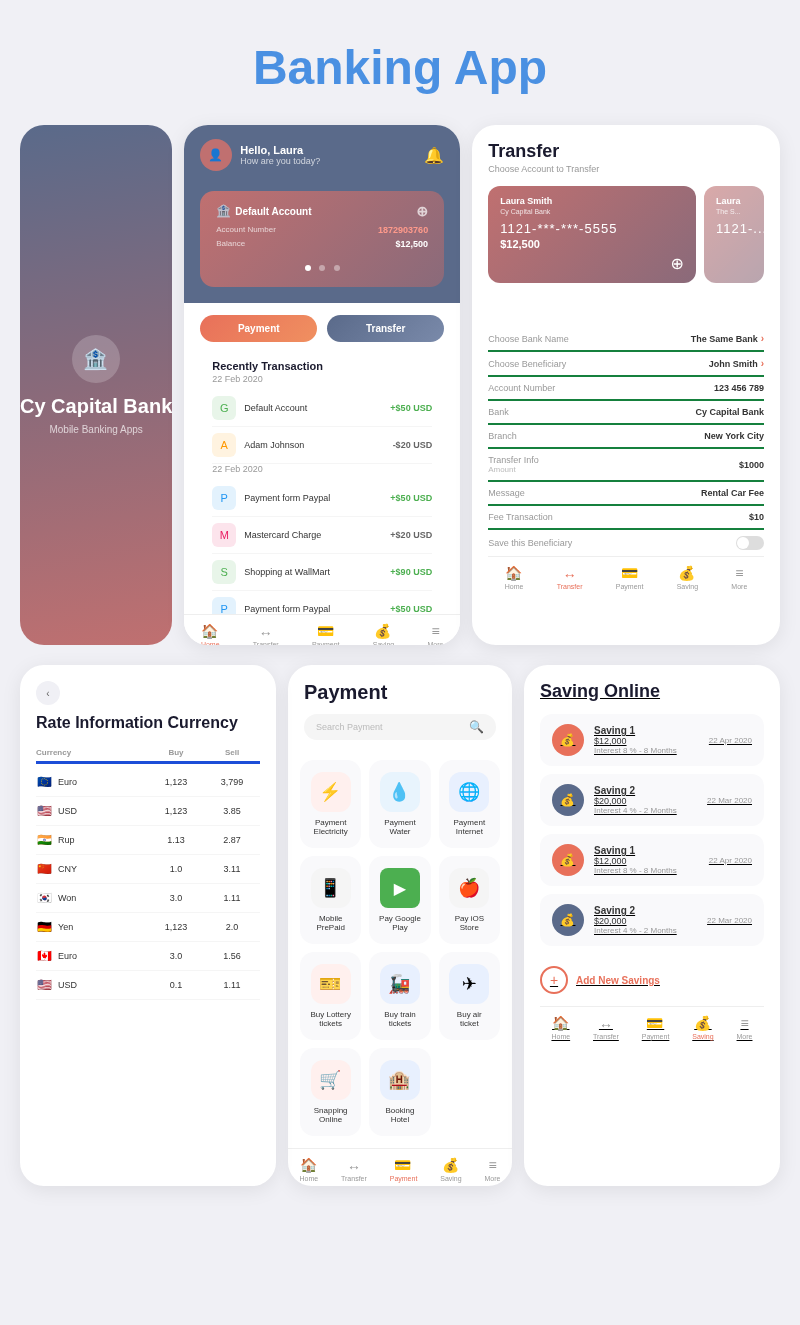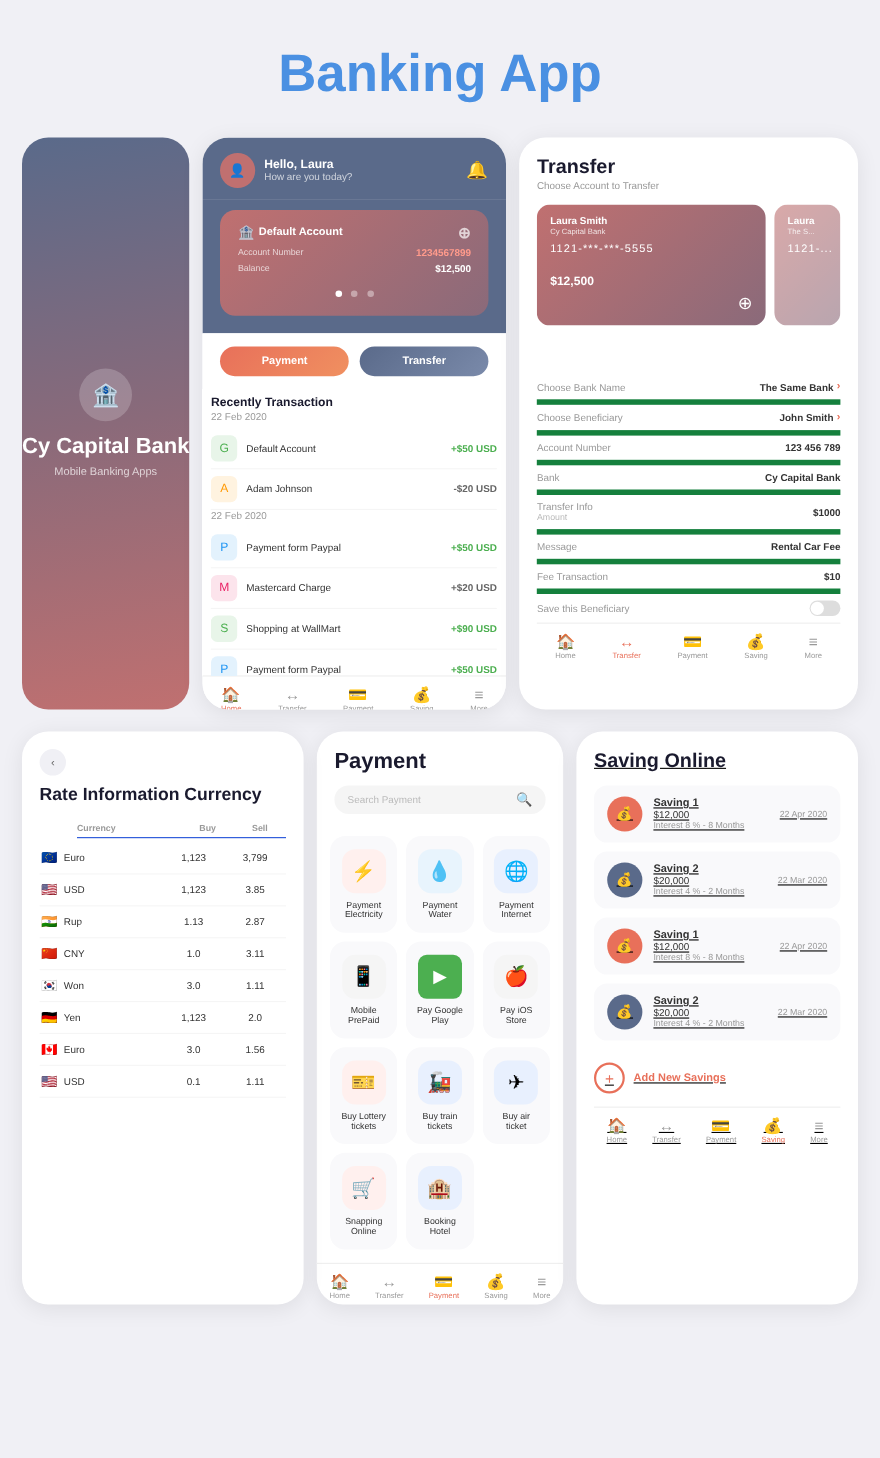--- a/index.html
+++ b/index.html
@@ -166,21 +166,21 @@
       font-weight: 600;
       cursor: pointer;
       display: flex;
       align-items: center;
       justify-content: center;
       gap: 4px;
     }
 
     .transactions {
       background: #fff;
-      padding: 0 8px;
+      padding: 0 28px;
       overflow-y: auto;
       max-height: 260px;
     }
     .transactions-title {
       font-size: 11px;
       font-weight: 700;
       color: #1a1a2e;
       padding: 6px 0 2px;
     }
     .transactions-date {
@@ -262,38 +262,38 @@
     .transfer-card {
       background: linear-gradient(135deg, #c07070, #8a6a7a);
       border-radius: 12px;
       padding: 10px 12px;
       color: #fff;
       min-width: 120px;
       flex: 1;
     }
     .tc-name { font-size: 9px; font-weight: 700; margin-bottom: 2px; }
     .tc-bank { font-size: 7px; color: rgba(255,255,255,0.8); margin-bottom: 6px; }
-    .tc-number { font-size: 10px; letter-spacing: 1px; margin-bottom: 18px; }
+    .tc-number { font-size: 13px; letter-spacing: 1px; margin-bottom: 2px; }
     .tc-amount { font-size: 11px; font-weight: 700; }
     .tc-mastercard {
       text-align: right;
       font-size: 16px;
       margin-top: 4px;
     }
     .card-dots-sm {
       text-align: center;
       margin-bottom: 12px;
     }
 
     .transfer-form-row {
       display: flex;
       justify-content: space-between;
       align-items: center;
       padding: 6px 0;
-      border-bottom: 5px solid #15803d;
+      border-bottom: 2px solid #15803d;
       font-size: 9px;
     }
     .tf-label { color: #999; }
     .tf-value {
       color: #333;
       font-weight: 600;
       display: flex;
       align-items: center;
       gap: 3px;
     }
@@ -353,23 +353,22 @@
       font-weight: 800;
       color: #1a1a2e;
       margin-bottom: 10px;
       line-height: 1.3;
     }
     .rate-table { width: 100%; }
     .rate-header-row {
       display: flex;
       justify-content: space-between;
       padding: 4px 0;
-      border-bottom: 1px solid #1d4ed8;
+      border-bottom: 3px solid #1d4ed8;
       margin-bottom: 4px;
-      margin-left: 34px;
     }
     .rate-col-header {
       font-size: 8px;
       color: #999;
       font-weight: 600;
     }
     .rate-col-header.currency { flex: 2; }
     .rate-col-header.num { flex: 1; text-align: center; }
     .rate-row {
       display: flex;
@@ -572,21 +571,21 @@
       <div class="bank-card">
         <div class="card-label">
           <div style="display:flex;align-items:center;gap:4px;">
             <span style="font-size:12px;color:rgba(255,255,255,0.8);">🏦</span>
             <span>Default Account</span>
           </div>
           <span style="font-size:14px;color:rgba(255,255,255,0.7);">⊕</span>
         </div>
         <div class="card-row">
           <span class="card-field-label">Account Number</span>
-          <span class="card-field-value" style="color:#ff9a8b;">1234567899</span>
+          <span class="card-field-value" style="color:#ff9a8b;">1872903760</span>
         </div>
         <div class="card-row">
           <span class="card-field-label">Balance</span>
           <span class="card-field-value">$12,500</span>
         </div>
         <div class="card-dots">
           <span class="dot active"></span>
           <span class="dot"></span>
           <span class="dot"></span>
         </div>
@@ -711,20 +710,24 @@
     </div>
     <div class="transfer-form-row">
       <span class="tf-label">Account Number</span>
       <span class="tf-value">123 456 789</span>
     </div>
     <div class="transfer-form-row">
       <span class="tf-label">Bank</span>
       <span class="tf-value">Cy Capital Bank</span>
     </div>
     <div class="transfer-form-row">
+      <span class="tf-label">Branch</span>
+      <span class="tf-value">New York City</span>
+    </div>
+    <div class="transfer-form-row">
       <span class="tf-label">
         <div>Transfer Info</div>
         <div style="font-size:8px;color:#bbb;">Amount</div>
       </span>
       <span class="tf-value">$1000</span>
     </div>
     <div class="transfer-form-row">
       <span class="tf-label">Message</span>
       <span class="tf-value">Rental Car Fee</span>
     </div>

